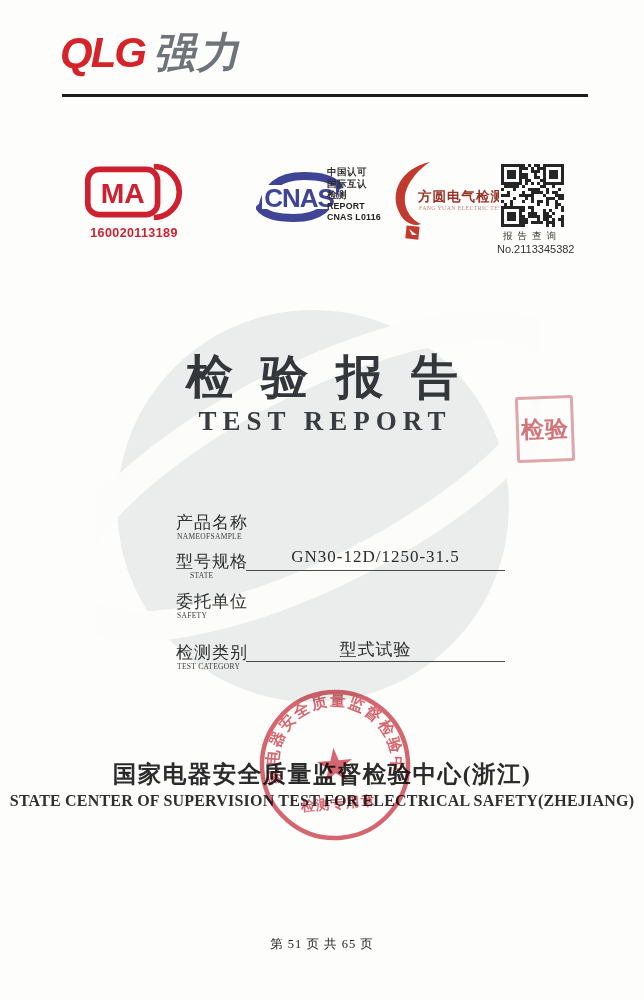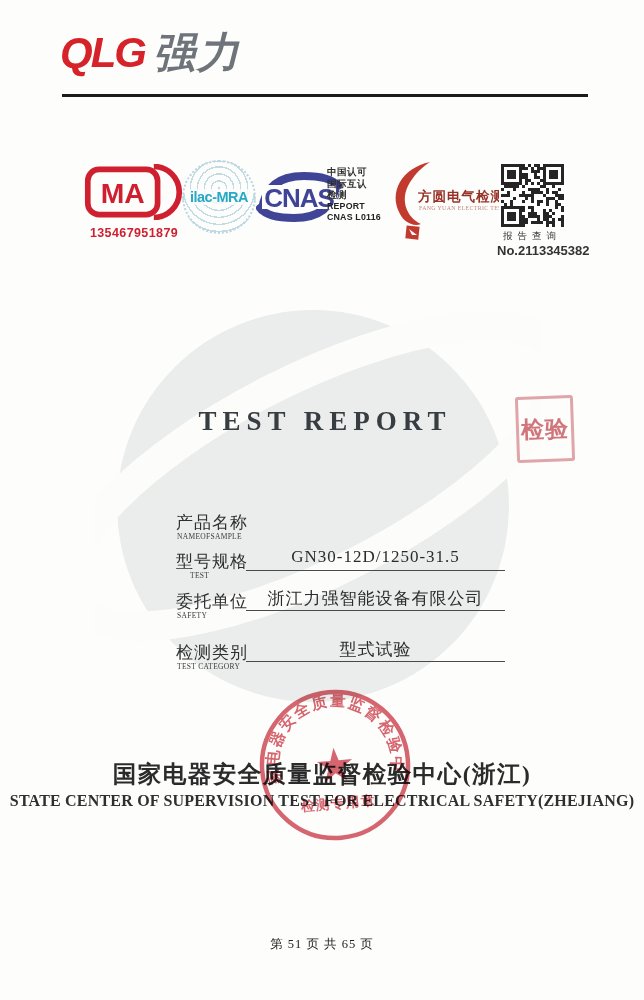--- a/index.html
+++ b/index.html
@@ -31,21 +31,21 @@
   .fangyuan{position:absolute;left:384px;top:158px;width:116px;height:88px;}
   .fy-swoosh{position:absolute;left:0;top:0;}
   .fy-label{position:absolute;left:34px;top:30px;font-size:13.5px;font-weight:bold;
     color:#973227;letter-spacing:1px;white-space:nowrap;}
   .fy-sub{position:absolute;left:35px;top:47px;font-size:6.5px;color:#c08a82;
     letter-spacing:.4px;white-space:nowrap;transform:scale(.9);transform-origin:left top;}
   .qr-block{position:absolute;left:497px;top:164px;width:70px;text-align:center;}
   .qr{position:relative;width:63px;height:63px;margin:0 auto;background:#fff;outline:2px solid #fff;}
   .qr i{position:absolute;width:3px;height:3px;background:#252525;}
   .qr-caption{font-size:9.5px;color:#333;letter-spacing:5px;margin-top:3px;white-space:nowrap;}
-  .qr-number{font-family:"Liberation Sans",sans-serif;font-size:13px;color:#333;letter-spacing:0;font-weight:bold;}
+  .qr-number{font-family:"Liberation Sans",sans-serif;font-size:11px;color:#333;letter-spacing:0;}
   
   .watermark{position:absolute;left:95px;top:298px;z-index:0;pointer-events:none;}
   
   .title-zh{position:absolute;left:0;top:346px;width:100%;text-align:center;z-index:1;
     font-size:47px;font-weight:bold;color:#33373b;letter-spacing:28px;text-indent:28px;}
   .title-en{position:absolute;left:0;top:406px;width:100%;text-align:center;z-index:1;
     font-size:27px;font-weight:bold;color:#383d42;letter-spacing:6px;text-indent:6px;}
   
   .side-stamp{position:absolute;left:516px;top:396px;width:52px;height:60px;z-index:2;
     border:3px solid rgba(196,78,86,.5);border-radius:3px;transform:rotate(-2deg);
@@ -79,26 +79,23 @@
     <span class="brand-qlg">QLG</span><span class="brand-qiangli">强力</span>
   </div>
   <div class="rule"></div>
 
   <div class="cma">
     <svg width="100" height="56" viewBox="0 0 106 58">
       <rect x="4" y="5" width="74" height="48" rx="12" fill="none" stroke="#cf2030" stroke-width="6"></rect>
       <path d="M 74 2 A 27 27 0 1 1 74 56" fill="none" stroke="#cf2030" stroke-width="6"></path>
       <text x="41" y="41" font-size="30" font-weight="bold" text-anchor="middle" fill="#cf2030" font-family="Liberation Sans, sans-serif">MA</text>
     </svg>
-    <div class="cma-number">135467951879</div>
-  </div>
-
-  <div class="ilac">
-    <span class="ilac-label">ilac-MRA</span>
-  </div>
+    <div class="cma-number">160020113189</div>
+  </div>
+
 
   <svg class="cnas" viewBox="0 0 86 54">
     <path d="M 6 40 Q 10 6 48 6 Q 74 6 82 16" fill="none" stroke="#3f4496" stroke-width="8" stroke-linecap="round"></path>
     <path d="M 4 38 Q 12 48 38 48 Q 76 48 80 14" fill="none" stroke="#3f4496" stroke-width="8" stroke-linecap="round"></path>
     <rect x="6" y="15" width="74" height="24" fill="#fdfdfc"></rect>
     <text x="43" y="37" font-size="26" font-weight="bold" text-anchor="middle" fill="#3f4496" font-family="Liberation Sans, sans-serif" letter-spacing="-1">CNAS</text>
   </svg>
 
   <div class="cnas-text">
     <div>中国认可</div>
@@ -354,39 +351,39 @@
       </div>
     <div class="qr-caption">报告查询</div>
     <div class="qr-number">No.2113345382</div>
   </div>
 
   <svg class="watermark" width="445" height="420" viewBox="0 0 445 420">
     <circle cx="218" cy="208" r="196" fill="#eaedec"></circle>
     <ellipse cx="218" cy="178" rx="272" ry="96" fill="none" stroke="#fcfcfb" stroke-width="30" transform="rotate(-27 218 178)"></ellipse>
   </svg>
 
+  <div class="title-zh">检验报告</div>
   <div class="title-en">TEST REPORT</div>
 
   <div class="side-stamp">
     <span>检验</span>
   </div>
 
   <div class="frow" style="top:510px">
     <span class="flabel">产品名称</span>
     <span class="flabel-en">NAMEOFSAMPLE</span>
   </div>
   <div class="frow" style="top:549px">
     <span class="flabel">型号规格</span>
-    <span class="flabel-en" style="left:14px">TEST</span>
+    <span class="flabel-en" style="left:14px">STATE</span>
     <span class="fline">GN30-12D/1250-31.5</span>
   </div>
   <div class="frow" style="top:589px">
     <span class="flabel">委托单位</span>
     <span class="flabel-en">SAFETY</span>
-    <span class="fline">浙江力强智能设备有限公司</span>
   </div>
   <div class="frow" style="top:640px">
     <span class="flabel">检测类别</span>
     <span class="flabel-en">TEST CATEGORY</span>
     <span class="fline">型式试验</span>
   </div>
 
   <div class="org-zh">国家电器安全质量监督检验中心(浙江)</div>
   <div class="org-en">STATE CENTER OF SUPERVISION TEST FOR ELECTRICAL SAFETY(ZHEJIANG)</div>
 

